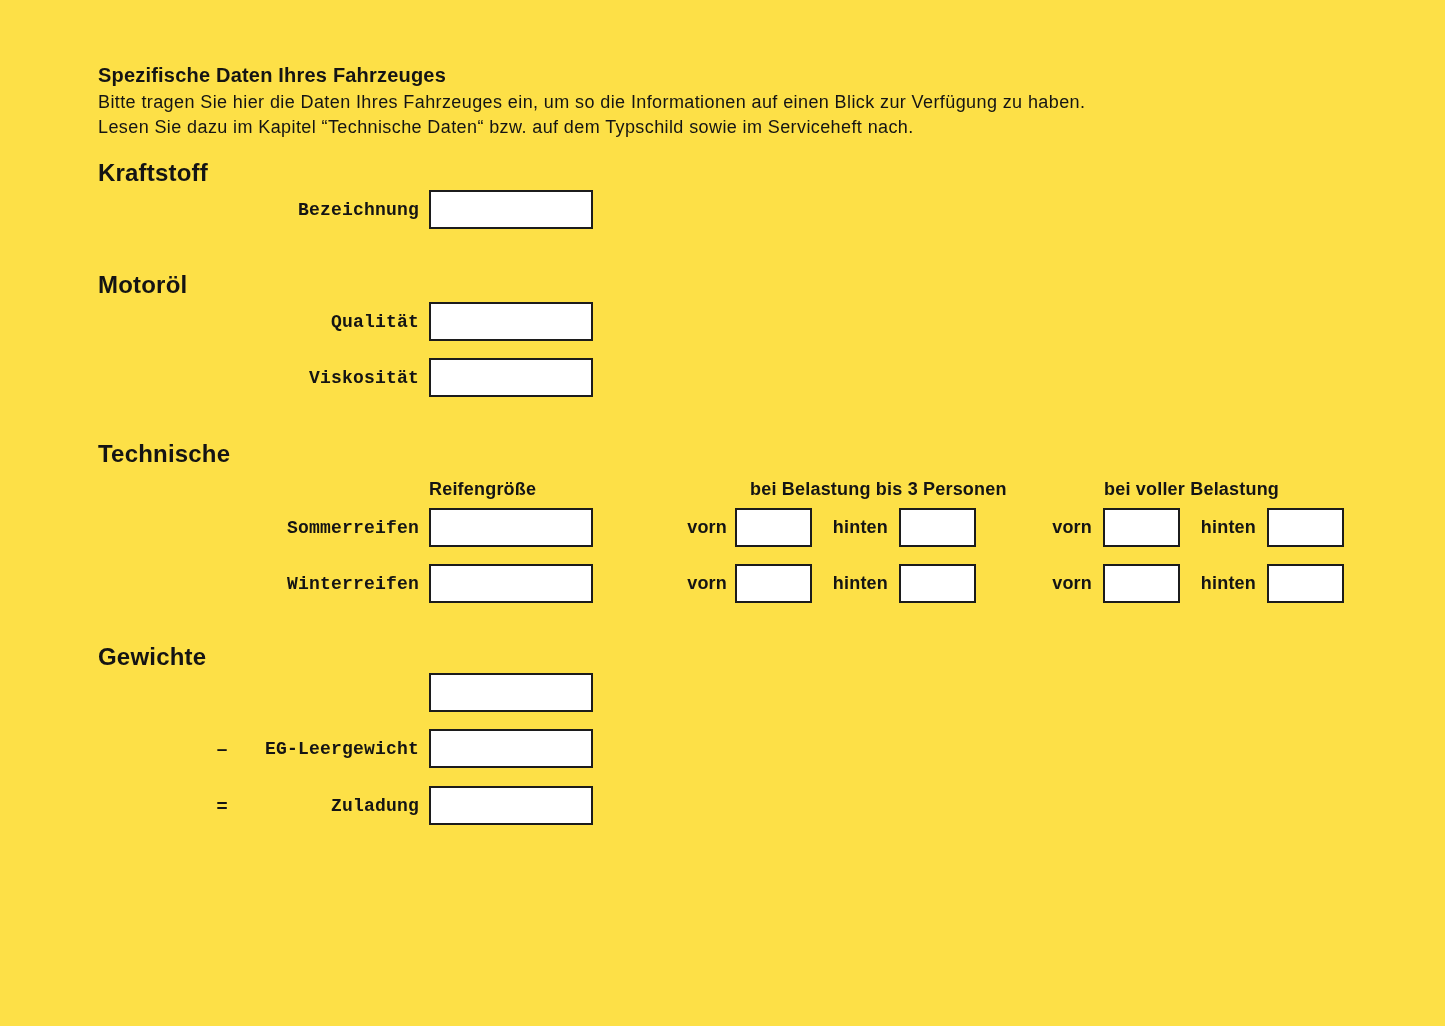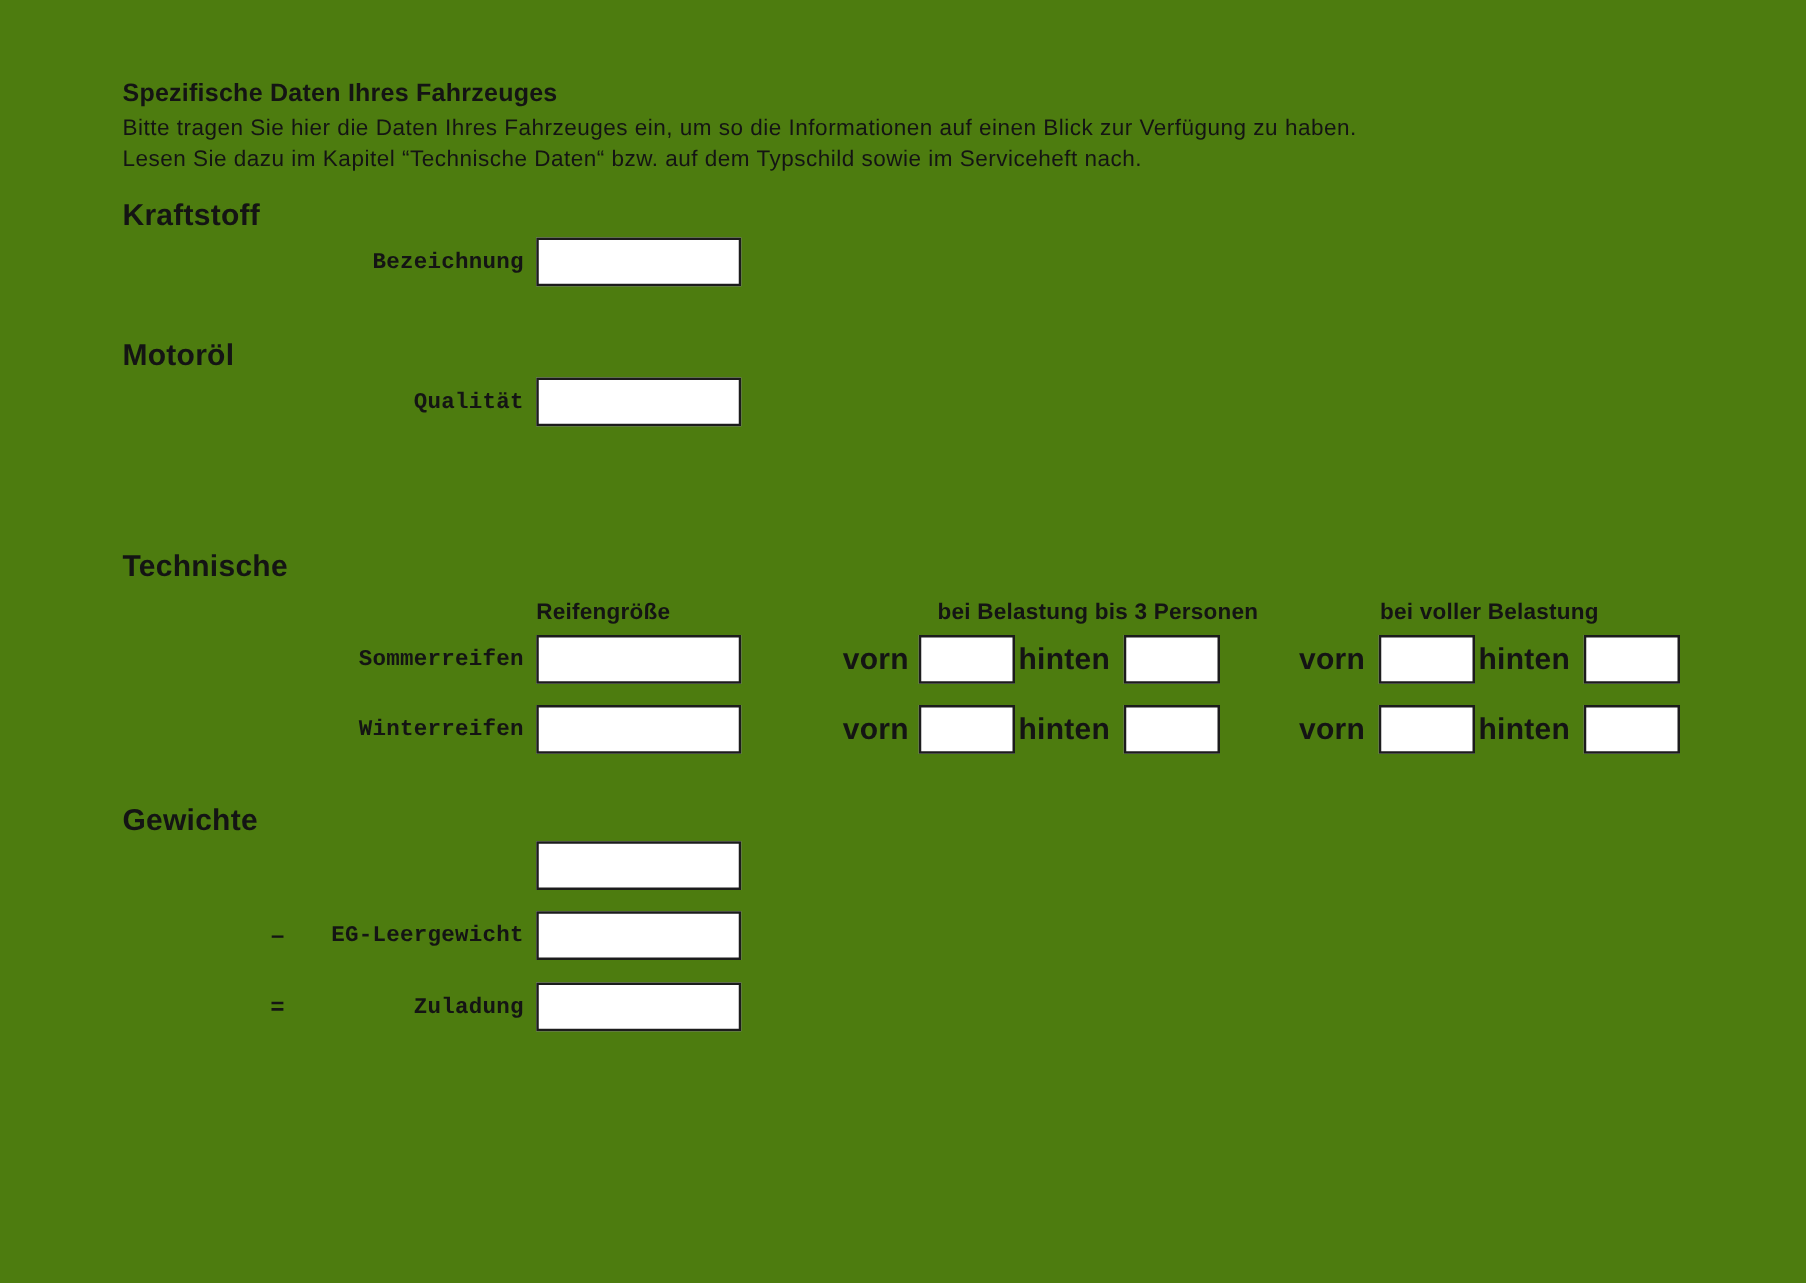--- a/index.html
+++ b/index.html
@@ -4,21 +4,21 @@
 <style>
   html, body {
     margin: 0;
     padding: 0;
     background: #ffffff;
   }
   .page {
     position: relative;
     width: 1445px;
     height: 1026px;
-    background: #4d7c0f;
+    background: #fde047;
     color: #141414;
     font-family: "Liberation Sans", sans-serif;
     overflow: hidden;
   }
   .title {
     position: absolute;
     left: 98px;
     top: 64px;
     margin: 0;
     font-size: 20px;
@@ -82,21 +82,21 @@
   }
   .fbox { left: 429px; width: 164px; }
   .pbox { width: 77px; padding: 0 6px; }
   .plabel {
     position: absolute;
     top: 0;
     height: 39px;
     display: flex;
     align-items: center;
     justify-content: flex-end;
-    font-size: 24px;
+    font-size: 18px;
     font-weight: 700;
     letter-spacing: 0.2px;
     white-space: nowrap;
   }
   .chead {
     position: absolute;
     margin: 0;
     font-size: 18px;
     font-weight: 700;
     letter-spacing: 0.2px;
@@ -126,20 +126,24 @@
 
   <h2 class="sec" style="top:159px">Kraftstoff</h2>
   <div class="row" style="top:190px">
     <div class="flabel">Bezeichnung</div>
     <input class="fbox" type="text" value="" style="">
   </div>
 
   <h2 class="sec" style="top:271px">Motoröl</h2>
   <div class="row" style="top:302px">
     <div class="flabel">Qualität</div>
+    <input class="fbox" type="text" value="" style="">
+  </div>
+  <div class="row" style="top:358px">
+    <div class="flabel">Viskosität</div>
     <input class="fbox" type="text" value="" style="">
   </div>
 
   <h2 class="sec" style="top:440px">Technische</h2>
   <div>
     <div class="chead" style="left:429px; top:479px">Reifengröße</div>
     <div class="chead" style="left:750px; top:479px">bei Belastung bis 3 Personen</div>
     <div class="chead" style="left:1104px; top:479px">bei voller Belastung</div>
   </div>
 

